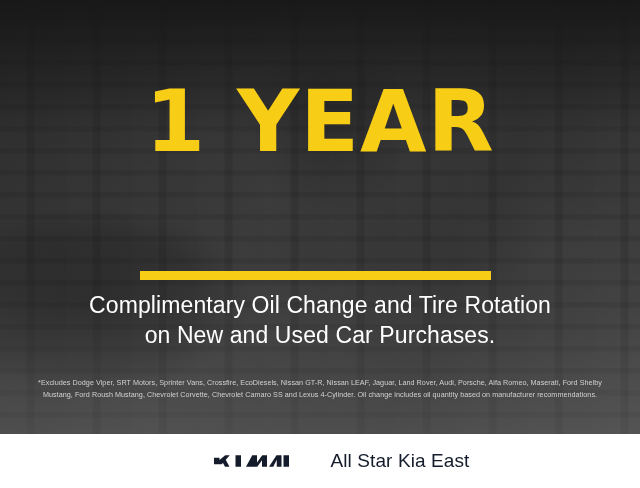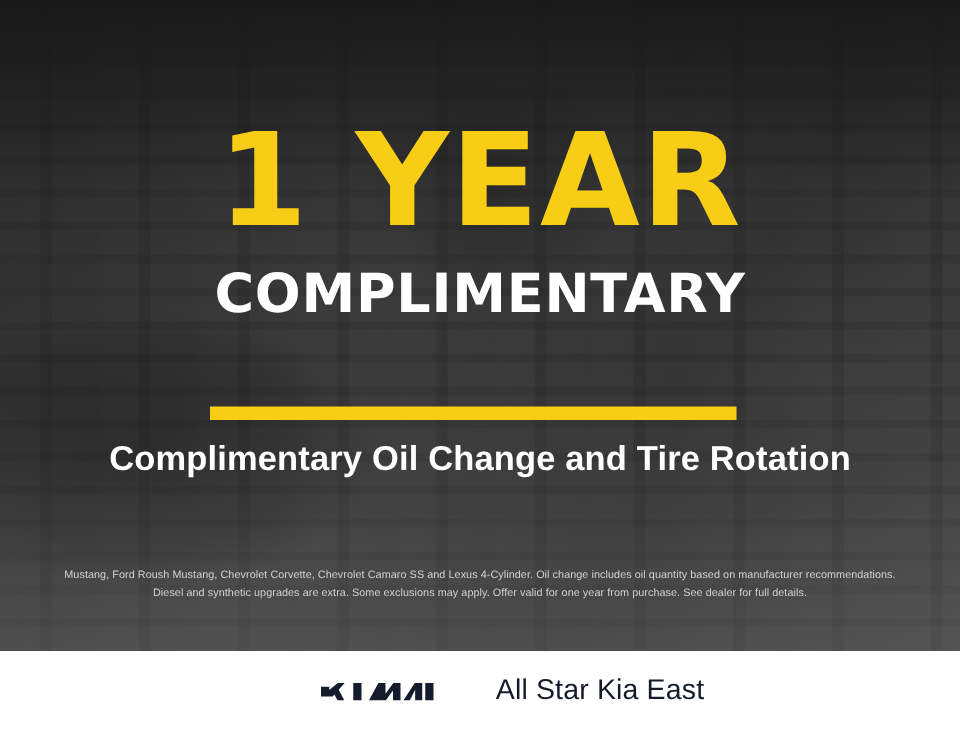--- a/index.html
+++ b/index.html
@@ -128,21 +128,21 @@
 
   
   .subhead {
     position: absolute;
     top: 290px;
     left: 0;
     width: 640px;
     text-align: center;
     color: #ffffff;
     font-family: "Liberation Sans", sans-serif;
-    font-weight: 700;
+    font-weight: 400;
     font-size: 23px;
     line-height: 30px;
     letter-spacing: 0.1px;
   }
   .subhead .sub-line { display: block; white-space: nowrap; }
 
   
   .disclaimer {
     position: absolute;
     top: 377px;
@@ -196,32 +196,32 @@
 
   <div class="banner">
 
     <div class="bg-photo"></div>
     <div class="bg-scrim"></div>
 
     <div class="banner-content">
 
       <div class="headline-year">1 YEAR</div>
 
-      <div class="headline-line2">COMPLIMENTARY</div>
 
 
       <div class="divider-rule"></div>
 
       <div class="subhead">
         <span class="sub-line">Complimentary Oil Change and Tire Rotation</span>
+        <span class="sub-line">on New and Used Car Purchases.</span>
       </div>
 
       <div class="disclaimer">
+        <span class="dl">*Excludes Dodge Viper, SRT Motors, Sprinter Vans, Crossfire, EcoDiesels, Nissan GT-R, Nissan LEAF, Jaguar, Land Rover, Audi, Porsche, Alfa Romeo, Maserati, Ford Shelby</span>
         <span class="dl">Mustang, Ford Roush Mustang, Chevrolet Corvette, Chevrolet Camaro SS and Lexus 4-Cylinder. Oil change includes oil quantity based on manufacturer recommendations.</span>
-        <span class="dl">Diesel and synthetic upgrades are extra. Some exclusions may apply. Offer valid for one year from purchase. See dealer for full details.</span>
       </div>
 
     </div>
   </div>
 
   <div class="footer">
 
     <span>
       <svg class="kia-logo" viewBox="0 0 184 48" xmlns="http://www.w3.org/2000/svg" aria-hidden="true">
         <g fill="#141C2B">

